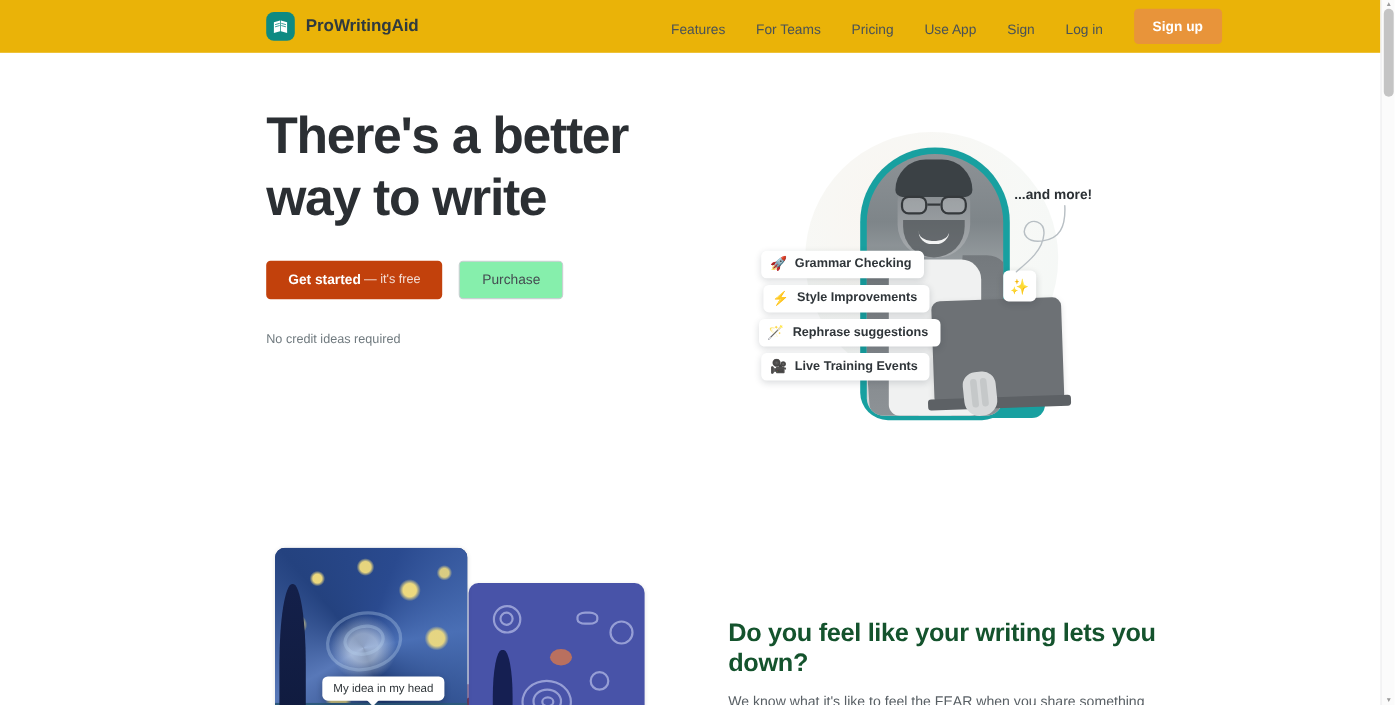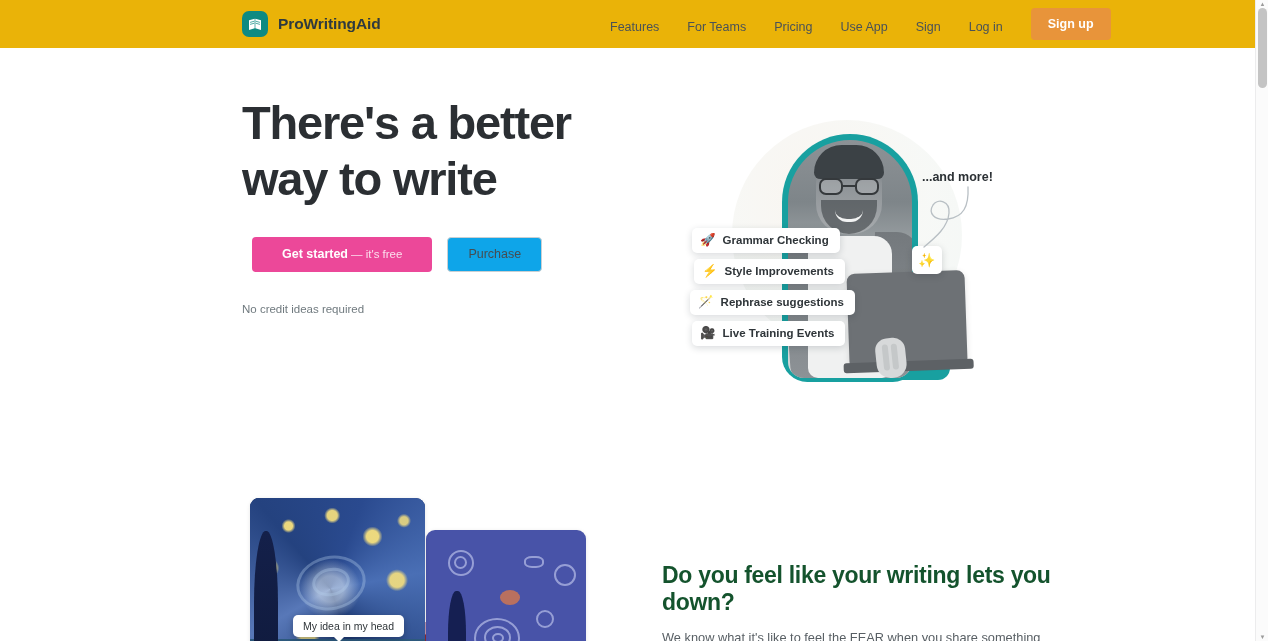--- a/index.html
+++ b/index.html
@@ -117,39 +117,38 @@
   }
 
   .cta-row {
     margin-top: 29px;
     display: flex;
     align-items: center;
     gap: 15px;
   }
 
   .btn-primary {
-    background: #ec4899;
+    background: #c2410c;
     color: #ffffff;
     border: none;
     border-radius: 4px;
-    padding: 0 30px;
+    padding: 0 20px;
     height: 35px;
     font-size: 12.5px;
     cursor: pointer;
     display: inline-flex;
     align-items: center;
     gap: 3px;
     font-family: "Liberation Sans", sans-serif;
-    margin-left: 10px;
   }
   .btn-primary .strong { font-weight: bold; }
   .btn-primary .muted { opacity: .82; font-size: 11.5px; }
 
   .btn-secondary {
-    background: #0ea5e9;
+    background: #86efac;
     color: #454d52;
     border: 1px solid #c9cfd2;
     border-radius: 4px;
     padding: 0 20px;
     height: 35px;
     font-size: 12.5px;
     cursor: pointer;
     font-family: "Liberation Sans", sans-serif;
   }
 

